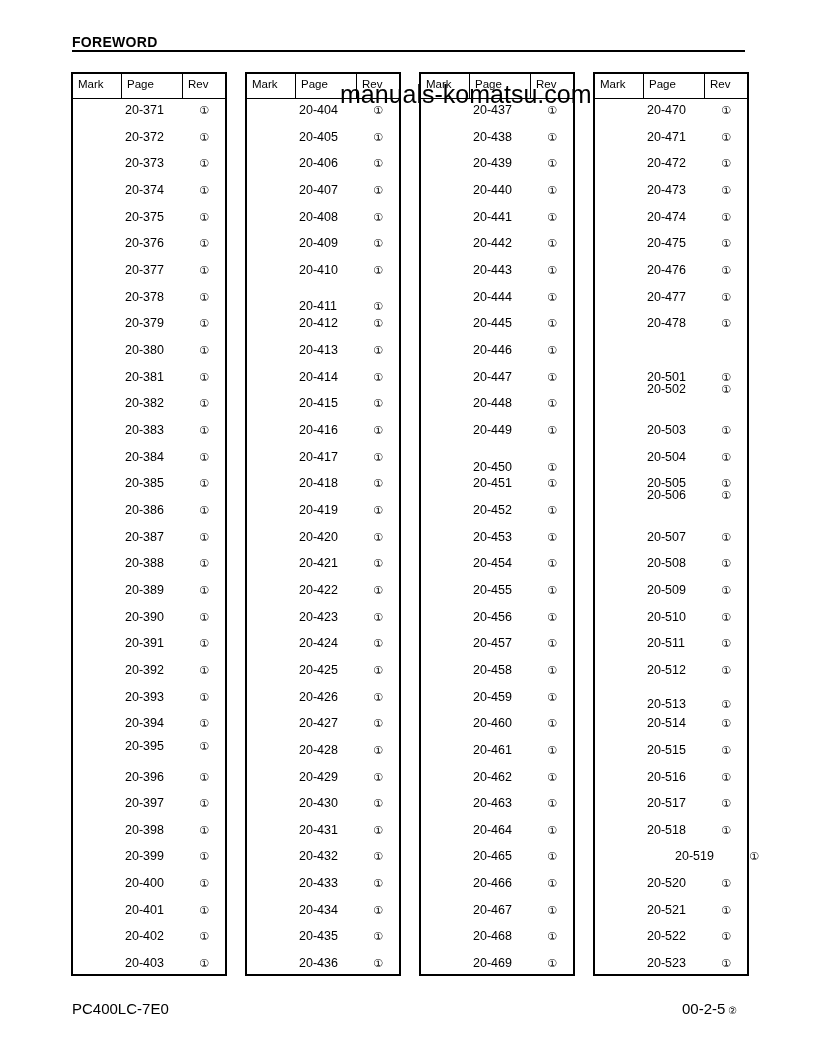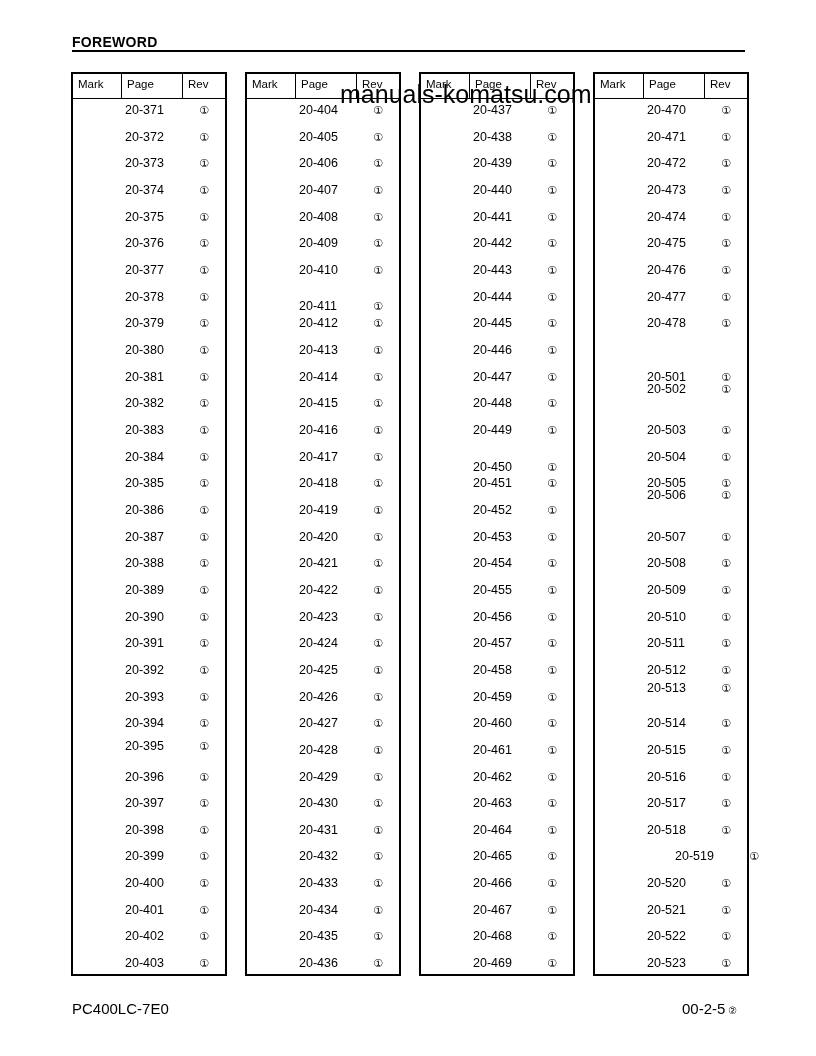--- a/index.html
+++ b/index.html
@@ -558,21 +558,21 @@
       <span class="rv">①</span>
     </div>
     <div class="row" style="top: 560.2px;">
       <span class="pg">20-511</span>
       <span class="rv">①</span>
     </div>
     <div class="row" style="top: 586.86px;">
       <span class="pg">20-512</span>
       <span class="rv">①</span>
     </div>
-    <div class="row" style="top: 605px;">
+    <div class="row" style="top: 621px;">
       <span class="pg">20-513</span>
       <span class="rv">①</span>
     </div>
     <div class="row" style="top: 640.18px;">
       <span class="pg">20-514</span>
       <span class="rv">①</span>
     </div>
     <div class="row" style="top: 666.84px;">
       <span class="pg">20-515</span>
       <span class="rv">①</span>

